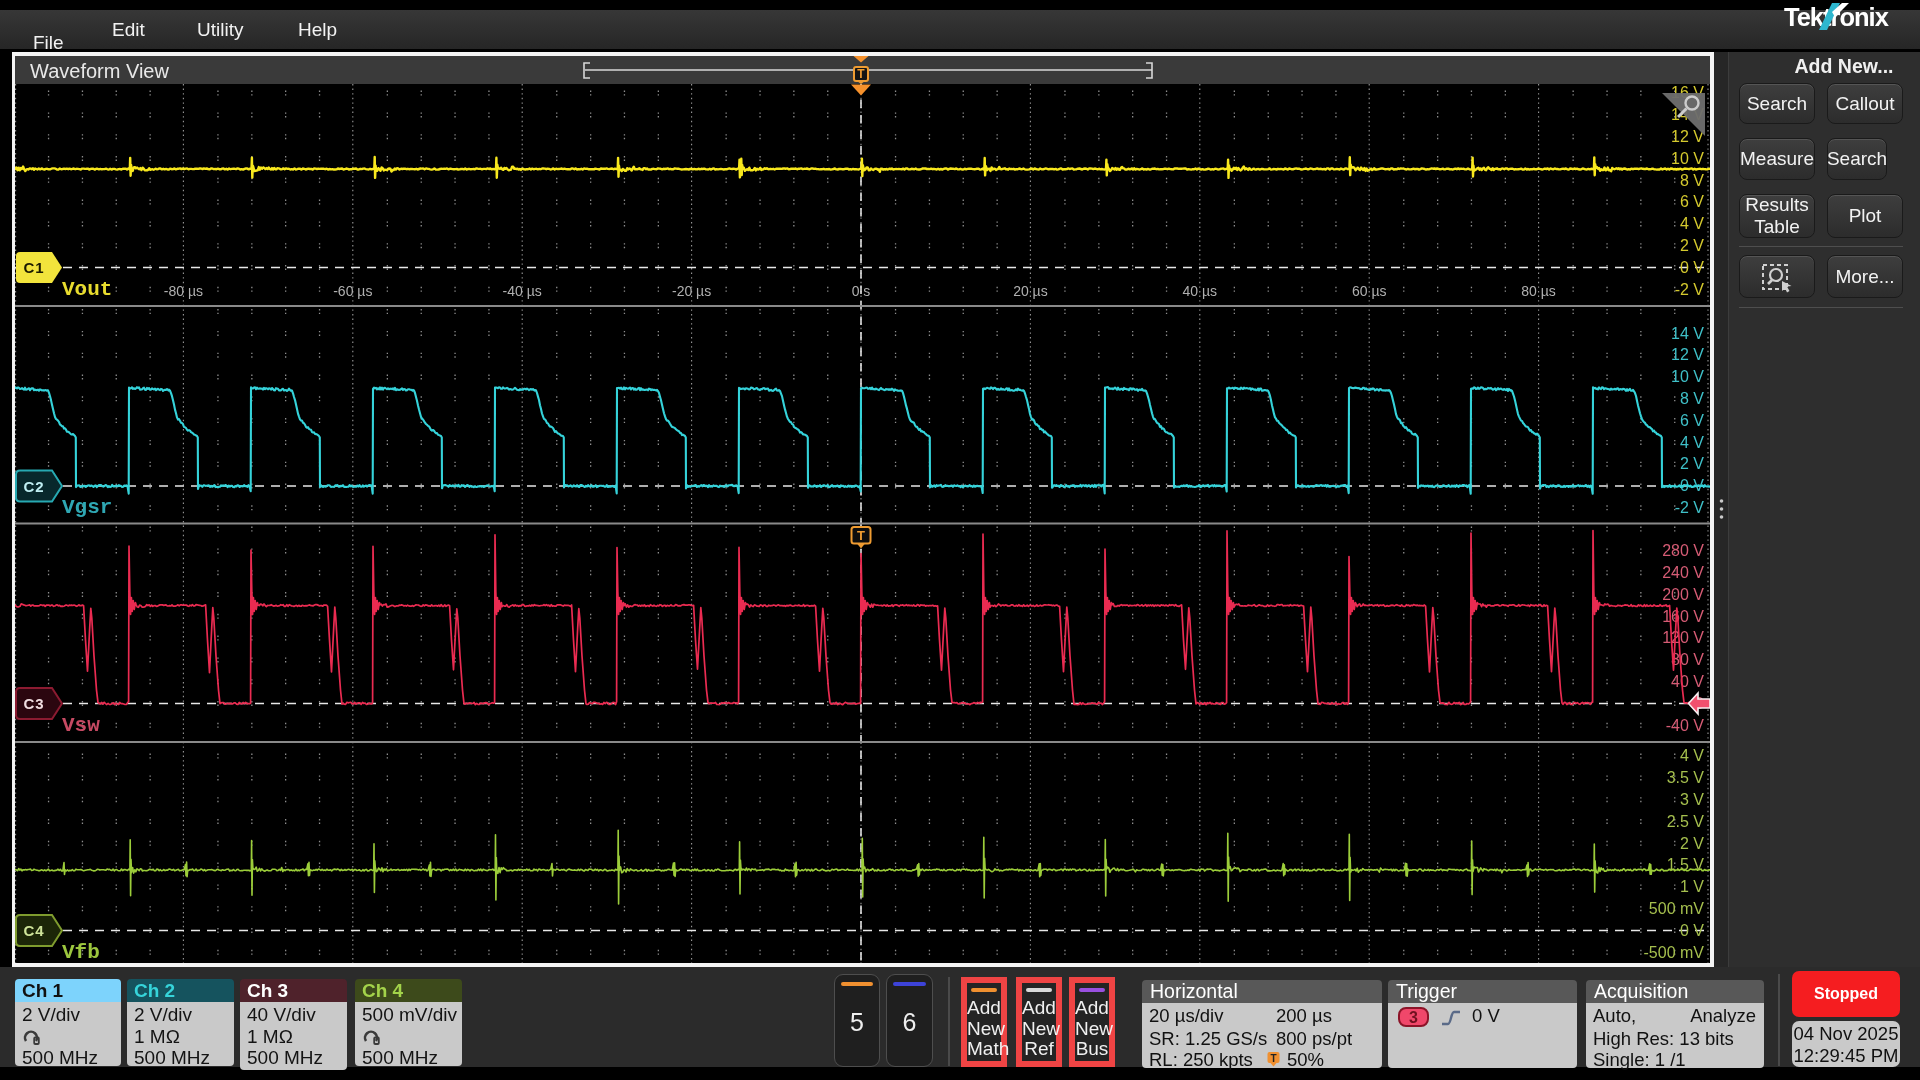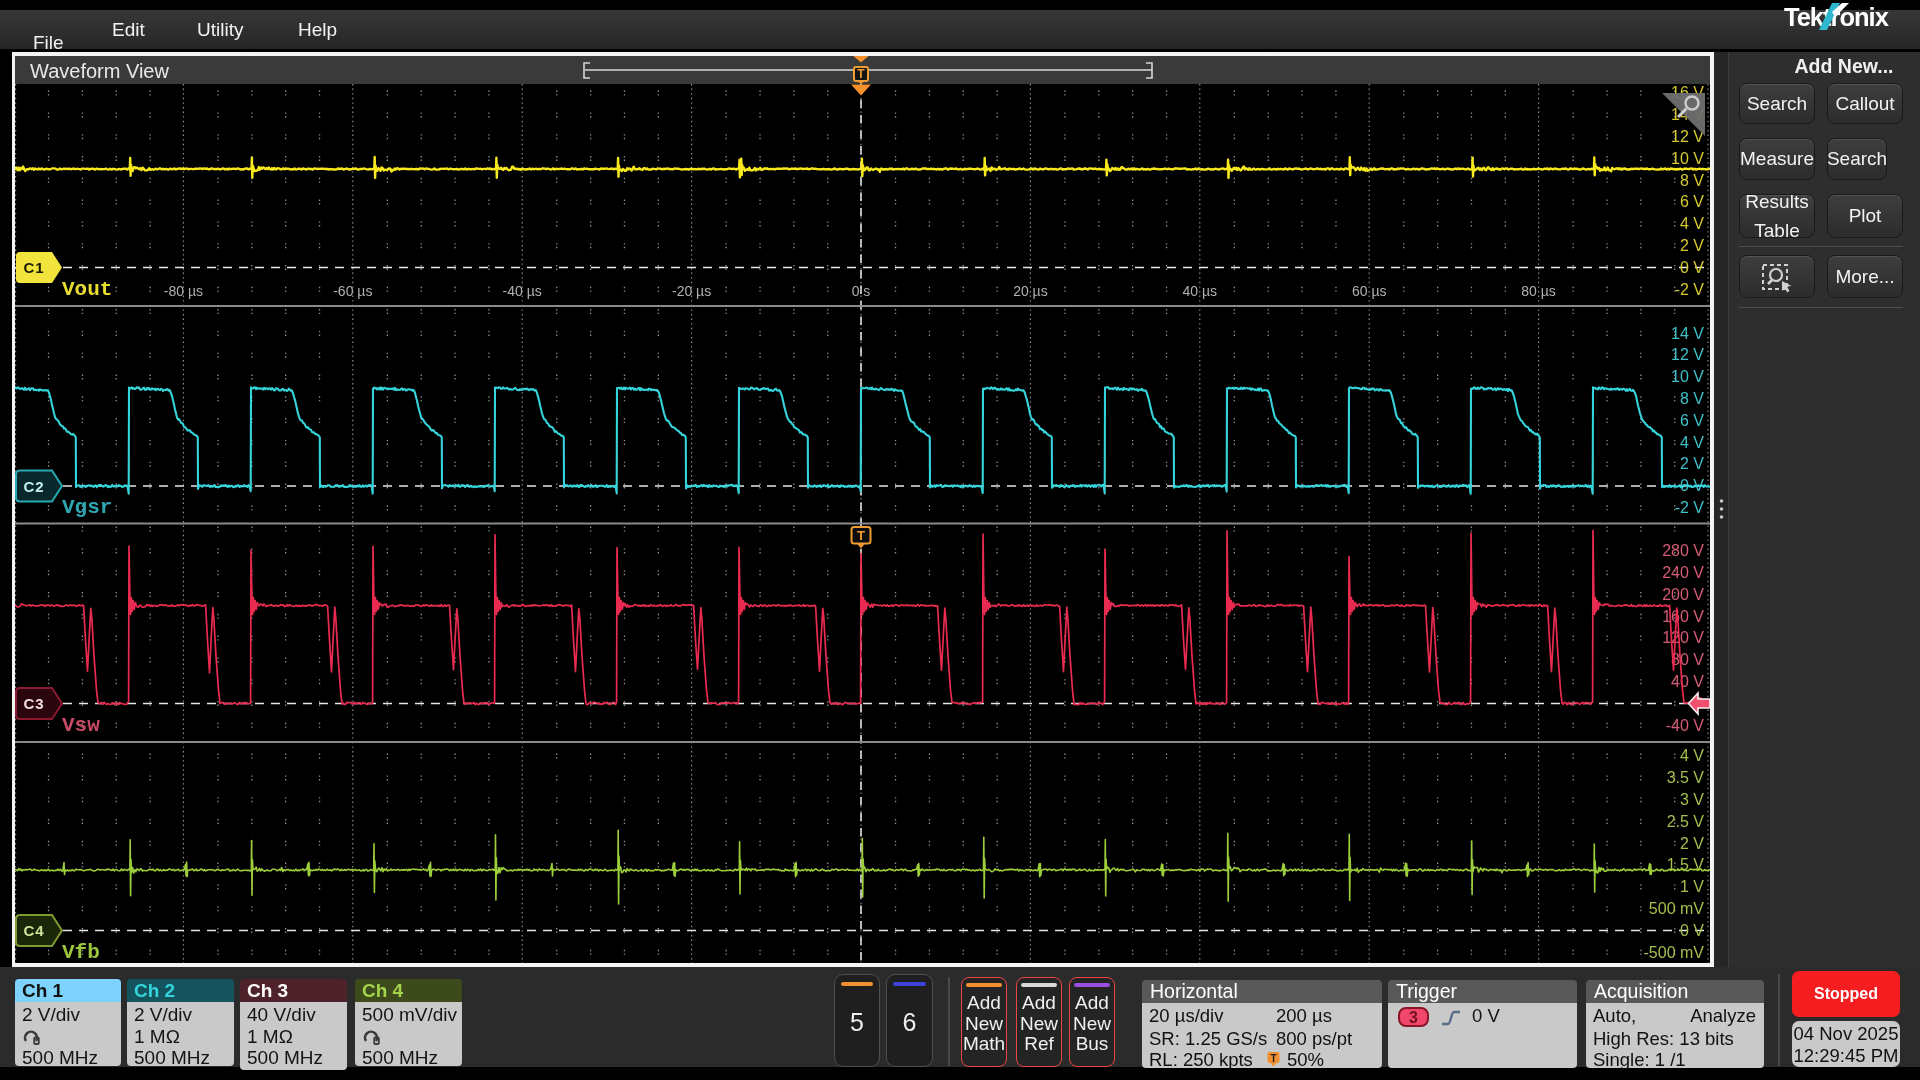--- a/index.html
+++ b/index.html
@@ -2,21 +2,21 @@
 <html><head><meta charset="utf-8"><title>scope</title><style>
 * { margin:0; padding:0; box-sizing:border-box; }
 html,body { width:1920px; height:1080px; background:#000; font-family:"Liberation Sans", sans-serif; overflow:hidden; }
 .abs { position:absolute; }
 .menuitem { display:inline-block; color:#f2f2f2; font-size:19px; }
 .panelhead { background:#585858; color:#fff; font-size:19.5px; height:23px; line-height:23px; padding-left:8px; border-radius:4px 4px 0 0; }
 .panelbody { background:#c9c9c9; color:#111; font-size:18.5px; border-radius:0 0 4px 4px; }
 .chname { font-size:19px; font-weight:bold; height:23px; line-height:23px; padding-left:7px; border-radius:4px 4px 0 0; }
 .chbody { background:#c9c9c9; color:#141414; font-size:19px; line-height:21.5px; padding:2px 0 0 7px; border-radius:0 0 4px 4px; }
 .sbtn { position:absolute; background:linear-gradient(#3e3e3e,#2c2c2c); border:1px solid #1a1a1a; box-shadow:inset 0 1px 0 #555; border-radius:8px; color:#f2f2f2; font-size:19px; display:flex; align-items:center; justify-content:center; text-align:center; }
-.addbtn { top:977px; width:46px; height:90px; background:#242424; border:1px solid #ef4444; border-radius:8px; text-align:center; color:#f0f0f0; font-size:19px; line-height:20.5px; }
+.addbtn { top:977px; width:46px; height:90px; background:#242424; border:6px solid #ef4444; border-radius:0; text-align:center; color:#f0f0f0; font-size:19px; line-height:20.5px; }
 .cline { margin:5px 4px 6px; height:4px; border-radius:2px; }
 </style></head><body>
 
 <div class="abs" style="left:0;top:10px;width:1920px;height:39px;background:linear-gradient(#373737,#262626)"></div>
 <div class="abs menuitem" style="left:33px;top:32px">File</div>
 <div class="abs menuitem" style="left:112px;top:19px">Edit</div>
 <div class="abs menuitem" style="left:197px;top:19px">Utility</div>
 <div class="abs menuitem" style="left:298px;top:19px">Help</div>
 
 <svg class="abs" style="left:1770px;top:0px" width="150" height="36" viewBox="0 0 150 36">
@@ -137,21 +137,21 @@
     <circle cx="7.5" cy="19" r="1.8" fill="#c9c9c9"></circle>
     <circle cx="7.5" cy="27" r="1.8" fill="#c9c9c9"></circle>
   </svg>
 
 <div class="abs" style="left:1728px;top:52px;width:192px;height:915px;background:#2e2e2e;border-left:1px solid #3c3c3c"></div>
 <div class="abs" style="left:1732px;top:55px;width:224px;text-align:center;color:#f0f0f0;font-size:19.5px;font-weight:bold">Add New...</div>
 <div class="sbtn" style="left:1739px;top:83px;width:76px;height:41px">Search</div>
 <div class="sbtn" style="left:1827px;top:83px;width:76px;height:41px">Callout</div>
 <div class="sbtn" style="left:1739px;top:138px;width:76px;height:42px">Measure</div>
 <div class="sbtn" style="left:1827px;top:138px;width:60px;height:42px">Search</div>
-<div class="sbtn" style="left:1739px;top:194px;width:76px;height:44px;line-height:29px">Results<br>Table</div>
+<div class="sbtn" style="left:1739px;top:194px;width:76px;height:44px;line-height:22px">Results<br>Table</div>
 <div class="sbtn" style="left:1827px;top:194px;width:76px;height:44px">Plot</div>
 <div class="abs" style="left:1739px;top:246px;width:164px;border-top:1px solid #4e4e4e"></div>
 <div class="sbtn" style="left:1739px;top:255px;width:76px;height:43px">
 <svg width="34" height="32" viewBox="0 0 34 32">
       <rect x="3" y="4" width="24" height="24" fill="none" stroke="#d0d0d0" stroke-width="2" stroke-dasharray="4 3"></rect>
       <circle cx="16" cy="14" r="6" fill="none" stroke="#d0d0d0" stroke-width="2.2"></circle>
       <line x1="12" y1="19" x2="8" y2="23" stroke="#d0d0d0" stroke-width="2.6"></line>
       <path d="M22 20 l0 10 l3 -3 l2 4.5 l2.5 -1.5 l-2.5 -4.5 l4.5 -0.5 Z" fill="#d0d0d0"></path>
     </svg>
 </div>

